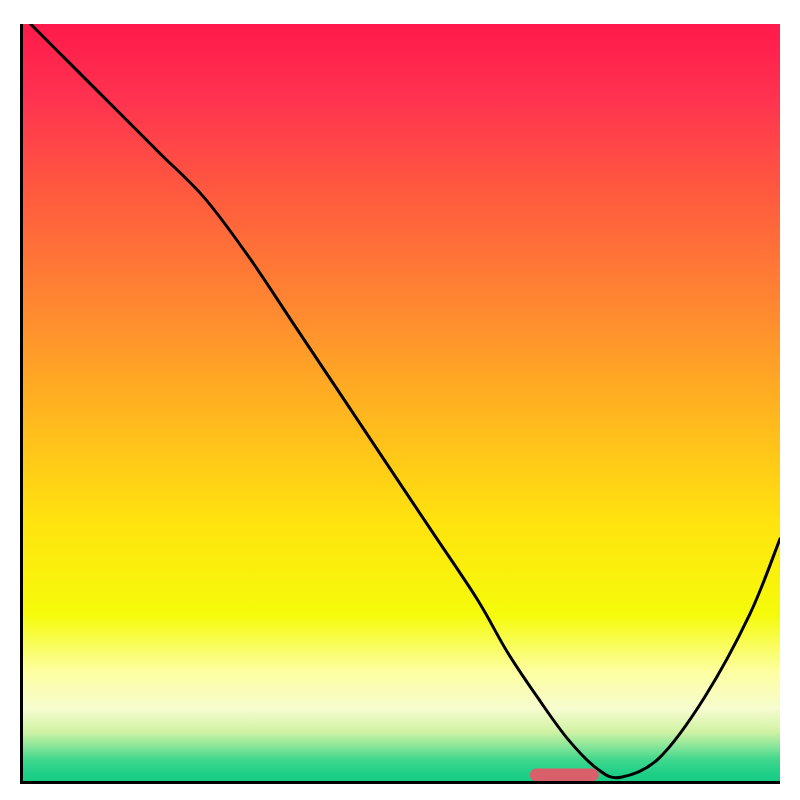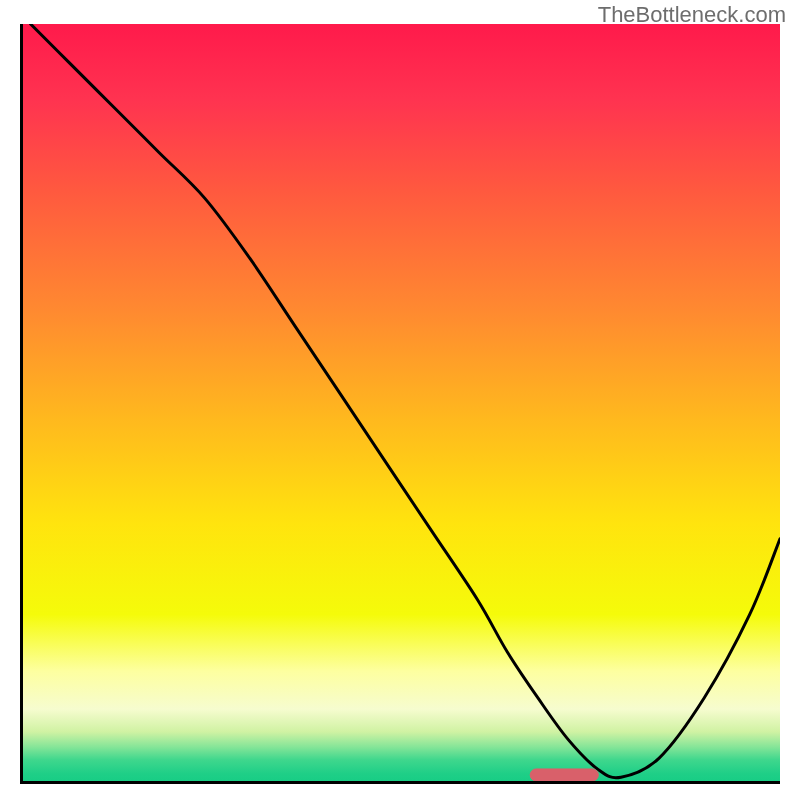--- a/index.html
+++ b/index.html
@@ -40,21 +40,20 @@
     left: 0;
     top: 0;
     width: 100%;
     height: 100%;
     display: block;
   }
 </style>
 </head>
 <body>
 <div class="wrapper">
-  <div class="watermark">TheBottleneck.com</div>
   <div class="plot-area">
     <svg class="plot" viewBox="0 0 760 757" preserveAspectRatio="none">
       <defs>
         <linearGradient id="bg-grad" x1="0" y1="0" x2="0" y2="1">
 
         <stop offset="0.00%" stop-color="#ff1a4b"></stop>
             <stop offset="10.00%" stop-color="#ff3350"></stop>
             <stop offset="22.00%" stop-color="#ff593f"></stop>
             <stop offset="38.00%" stop-color="#ff8a30"></stop>
             <stop offset="52.00%" stop-color="#ffb81e"></stop>

